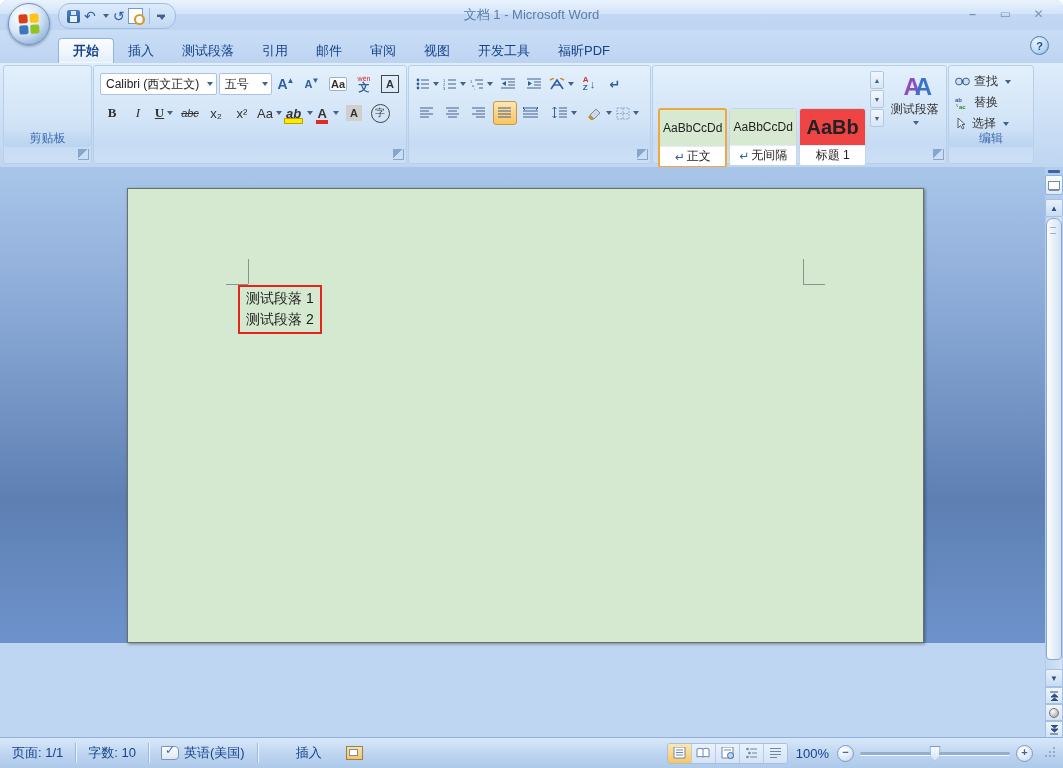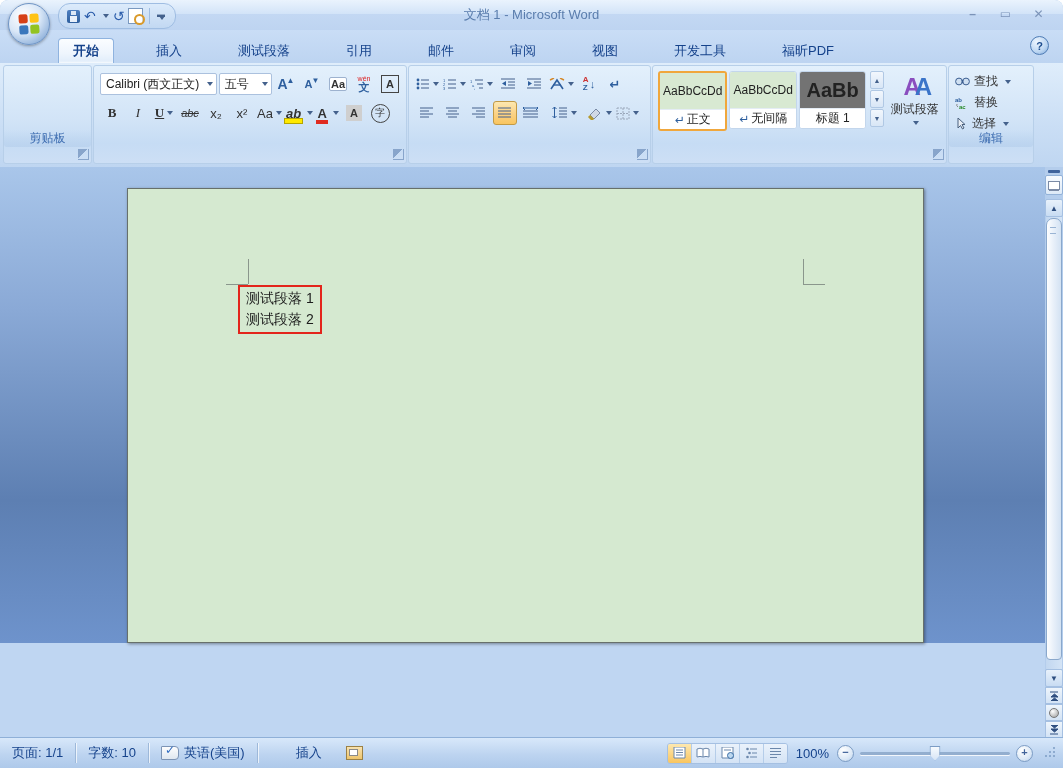--- a/index.html
+++ b/index.html
@@ -24,21 +24,21 @@
   .floppy::before{content:"";position:absolute;left:4px;top:1px;width:5px;height:4px;background:#dce8f6;}
   .ppv{width:13px;height:14px;background:#fff;border:1px solid #7a99c0;position:relative;}
   .ppv::after{content:"";position:absolute;right:-3px;bottom:-2px;width:7px;height:7px;border:2px solid #d99a2b;border-radius:50%;background:rgba(255,255,255,.6);}
   .title-text{position:absolute;left:0;right:0;top:0;height:30px;display:flex;align-items:center;justify-content:center;
     color:#5a7dad;font-size:13px;}
   .win-controls{position:absolute;right:10px;top:5px;display:flex;gap:4px;}
   .win-btn{width:29px;height:18px;display:flex;align-items:center;justify-content:center;color:#7b93b8;
     font-size:12px;font-weight:bold;border-radius:3px;}
   
   .tabstrip{position:absolute;left:0;top:30px;width:100%;height:33px;background:linear-gradient(#c9ddf6,#bdd4f1);}
-  .tabs{position:absolute;left:58px;bottom:0;display:flex;align-items:flex-end;gap:28px;}
+  .tabs{position:absolute;left:58px;bottom:0;display:flex;align-items:flex-end;}
   .tab{height:24px;display:flex;align-items:center;padding:0 14px;font-size:13px;color:#15428b;border-radius:4px 4px 0 0;}
   .tab.active{background:linear-gradient(#fbfdff,#eef5fd 60%,#dfecfa);border:1px solid #8fb3df;border-bottom:none;
     box-shadow:0 -1px 2px rgba(255,255,255,.8) inset;font-weight:bold;}
   .help-btn{position:absolute;right:14px;top:6px;width:17px;height:17px;border-radius:50%;
     background:radial-gradient(circle at 35% 30%,#eef6ff,#bcd6f2 60%,#7ba6d8);border:1px solid #4f7cb5;
     color:#1d4d8f;font-size:11px;font-weight:bold;display:flex;align-items:center;justify-content:center;}
 
   
   .ribbon{position:absolute;left:0;top:63px;width:100%;height:104px;
     background:linear-gradient(#dfedfb,#cadef5 60%,#bfd6f1);border-bottom:1px solid #97b8dd;}
@@ -56,24 +56,24 @@
   svg line,svg path,svg rect,svg circle,svg polygon{vector-effect:non-scaling-stroke;}
 
   
   .paste-big{display:flex;flex-direction:column;align-items:center;width:44px;padding-top:5px;}
   .clipboard-ic{width:24px;height:30px;background:linear-gradient(#f5c97c,#e8a94f);border:1px solid #9a7638;border-radius:2px;position:relative;}
   .clipboard-ic::before{content:"";position:absolute;left:6px;top:-3px;width:10px;height:5px;background:#c9c9c9;border:1px solid #8a8a8a;border-radius:2px;}
   .clipboard-ic::after{content:"";position:absolute;left:4px;top:4px;width:15px;height:21px;background:#fff;border:1px solid #9a9a9a;box-shadow:3px -2px 0 -1px #fff,3px -2px 0 0 #9a9a9a;}
   .paste-label{font-size:12px;color:#333;margin-top:2px;}
 
   
-  .stylecard{width:74px;height:56px;border:1px solid #c3d6ec;border-radius:3px;background:#fff;overflow:hidden;display:flex;flex-direction:column;}
+  .stylecard{width:74px;height:56px;border:1px solid #c3d6ec;border-radius:3px;background:#fff;overflow:hidden;display:flex;flex-direction:column;margin-top:37px;}
   .stylecard.sel{border:2px solid #f0a73c;box-shadow:0 0 0 1px #fbd388 inset;}
   .sprev{flex:1;display:flex;align-items:center;justify-content:center;font-size:12px;color:#222;background:#d8e9d2;}
-  .sprev.white{background:#737373;font-size:20px;font-weight:bold;}
+  .sprev.white{background:#ef4444;font-size:20px;font-weight:bold;}
   .sname{height:19px;display:flex;align-items:center;justify-content:center;font-size:12px;color:#222;background:#fff;border-top:1px solid #e4ecf5;}
   .sscroll{width:15px;display:flex;flex-direction:column;gap:1px;margin-left:2px;}
   .sscroll .sb{flex:1;background:linear-gradient(#f2f7fd,#d8e6f6);border:1px solid #b0c8e4;border-radius:2px;display:flex;align-items:center;justify-content:center;font-size:7px;color:#44618c;}
   .chgstyle{display:flex;flex-direction:column;align-items:center;justify-content:flex-start;padding-top:4px;width:66px;}
   .aa-ic{font-size:24px;font-weight:bold;line-height:1;letter-spacing:-6px;}
   .aa-ic .a1{color:#8a4ebf;}
   .aa-ic .a2{color:#3a74c9;}
 
   
   .edrow{display:flex;align-items:center;gap:4px;height:21px;padding-left:6px;font-size:12px;color:#333;}

